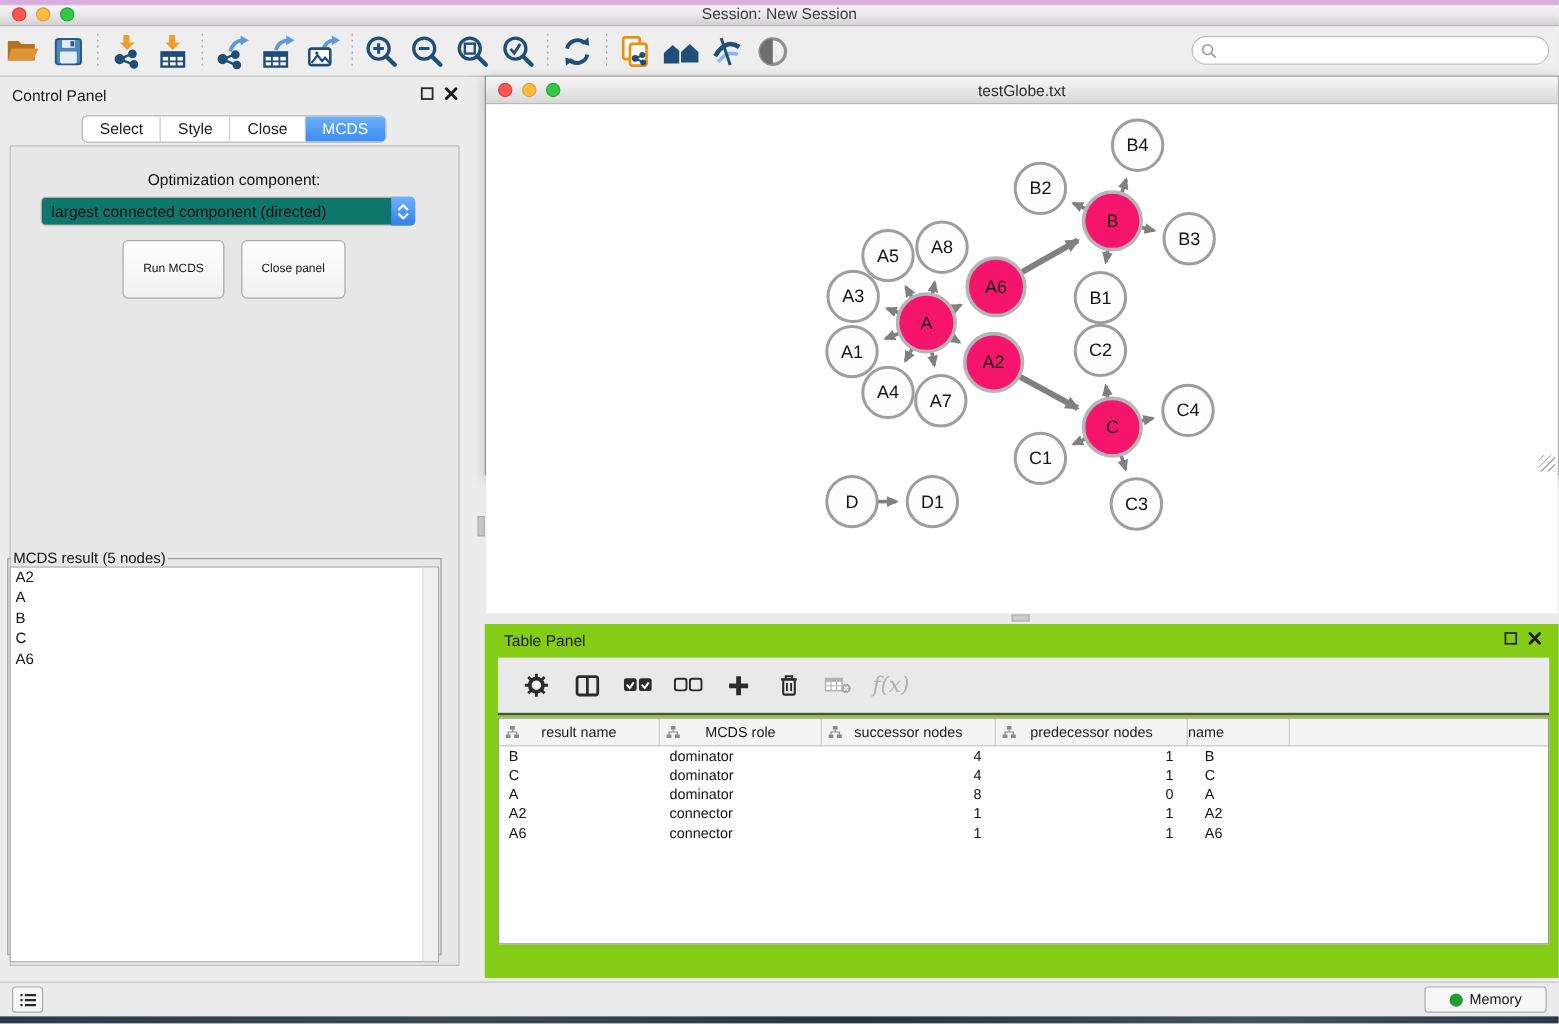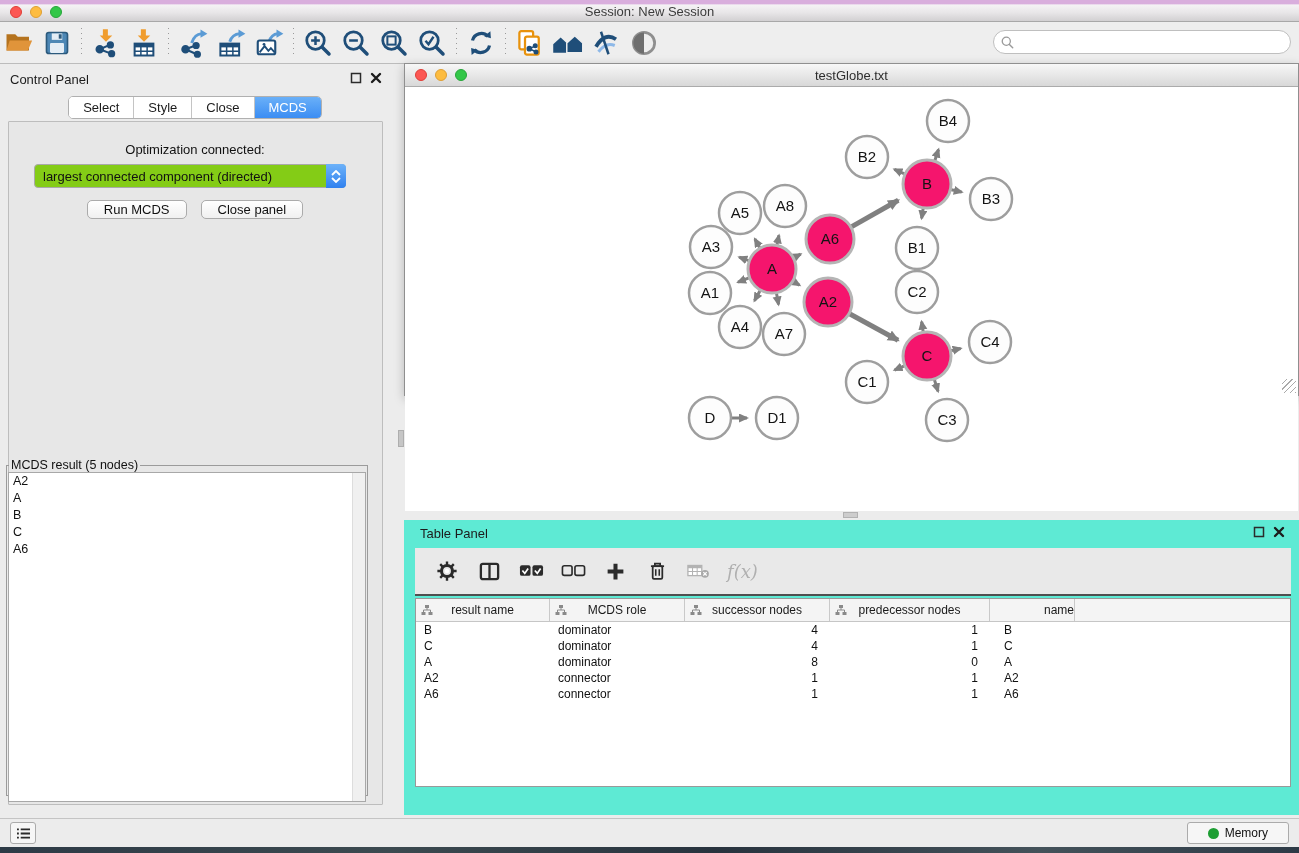--- a/index.html
+++ b/index.html
@@ -32,29 +32,29 @@
   .cp-header { position:absolute; left:10px; top:8px; font-size:13px; color:#1c1c1c; }
   .panel-btns { position:absolute; right:8px; top:8px; display:flex; gap:8px; align-items:center; }
   .cp-tabs-row { position:absolute; left:0; top:32px; width:100%; display:flex; justify-content:center; z-index:2; }
   .seg-group { display:inline-flex; border:1px solid #b0b0b0; border-radius:5px; overflow:hidden; background:#fff; }
   .seg-tab { padding:3px 14px; font-size:13px; color:#1c1c1c; background:#fff; border-right:1px solid #c4c4c4; cursor:default; }
   .seg-tab:last-child { border-right:none; }
   .seg-tab.active { background:linear-gradient(180deg,#6ab0f8 0%,#3b8df3 100%); color:#fff; }
   .cp-box { position:absolute; left:8px; top:57px; width:375px; height:684px; background:#e7e7e7;
     border:1px solid #bdbdbd; border-radius:1px; }
   .opt-label { position:absolute; left:0; width:100%; top:78px; text-align:center; font-size:13px; color:#111; }
-  .dropdown { position:absolute; left:34px; top:100px; width:312px; height:24px; background:#84cc16;
+  .dropdown { position:absolute; left:34px; top:100px; width:312px; height:24px; background:#0f766e;
     border:1px solid #a9a9a9; border-radius:4px; display:flex; align-items:center; }
   .dropdown-value { flex:1; font-size:13px; color:#111; padding-left:8px; white-space:nowrap; overflow:hidden; }
   .dropdown-spinner { width:20px; height:24px; margin-right:-1px; border-radius:0 4px 4px 0;
     background:linear-gradient(180deg,#6db2f9 0%,#3081ef 100%); display:flex; flex-direction:column;
     align-items:center; justify-content:center; gap:1px; }
   .cp-buttons { position:absolute; left:0; width:100%; top:136px; display:flex; justify-content:center; gap:14px; }
-  .btn { font-size:13px; color:#111; background:linear-gradient(180deg,#ffffff 0%,#f0f0f0 100%);
-    border:1px solid #ababab; border-radius:5px; padding:1px 16px; }
+  .btn { font-size:10px; color:#111; background:linear-gradient(180deg,#ffffff 0%,#f0f0f0 100%);
+    border:1px solid #ababab; border-radius:5px; padding:18px 16px; }
   .mcds-fieldset { position:absolute; left:6px; top:394px; width:362px; height:338px;
     border:1px solid #9b9b9b; color:#111; }
   .mcds-fieldset legend { font-size:12.5px; padding:0 2px; margin-left:2px; }
   .mcds-list { position:absolute; left:1px; top:0px; width:358px; height:330px; background:#fff;
     border:1px solid #a8a8a8; overflow:hidden; }
   .mcds-scrolltrack { position:absolute; right:0; top:0; width:13px; height:100%; background:#f0f0f0; border-left:1px solid #ddd; }
   .mcds-item { font-size:12.5px; color:#111; padding:1px 0 1px 4px; line-height:15px; }
 
   
   .net-window { position:absolute; left:404px; top:63px; width:895px; height:333px; background:#fff;
@@ -62,21 +62,21 @@
   .net-titlebar { position:absolute; left:0; top:0; width:100%; height:23px;
     background:linear-gradient(180deg,#f7f7f7 0%,#d8d8d8 100%); border-bottom:1px solid #ababab; }
   .net-title { position:absolute; left:0; right:0; top:4px; text-align:center; font-size:13px; color:#2d2d2d; }
   .net-canvas { position:absolute; left:0; top:23px; width:893px; height:424px; background:#fff; overflow:hidden; }
   .resize-grip { position:absolute; right:2px; bottom:2px; width:14px; height:14px;
     background:repeating-linear-gradient(135deg, transparent 0 3px, #aaa 3px 4px); }
   .splitter-v { position:absolute; left:398px; top:430px; width:6px; height:17px; background:#c6c6c6; border:1px solid #aeaeae; }
   .splitter-h { position:absolute; left:843px; top:512px; width:15px; height:6px; background:#cdcdcd; border:1px solid #b2b2b2; }
 
   
-  .table-panel { position:absolute; left:404px; top:520px; width:895px; height:295px; background:#5eead4; }
+  .table-panel { position:absolute; left:404px; top:520px; width:895px; height:295px; background:#84cc16; }
   .tp-header { position:absolute; left:16px; top:6px; font-size:13px; color:#1c1c1c; }
   .tp-toolbar { position:absolute; left:11px; top:28px; width:876px; height:48px; background:#e9e9e9;
     display:flex; align-items:center; gap:14px; padding-left:18px; border-bottom:2px solid #4f4f4f; }
   .tp-tool { width:28px; height:28px; display:flex; align-items:center; justify-content:center; }
   .fx-label { font-size:18px; font-family:"DejaVu Serif","Liberation Serif",serif; font-style:italic; color:#b0b0b0; }
   .data-table { position:absolute; left:11px; top:78px; width:876px; height:189px; background:#fff;
     border:1px solid #999; overflow:hidden; }
   .dt-header { display:flex; height:23px; background:#f4f4f4; border-bottom:1px solid #c6c6c6; }
   .dt-hcell { position:relative; display:flex; align-items:center; justify-content:center;
     font-size:12px; color:#1a1a1a; border-right:1px solid #c9c9c9; }
@@ -271,21 +271,21 @@
   </div>
   <div class="cp-tabs-row">
     <div class="seg-group" id="cp-tabs">
         <div class="seg-tab">Select</div>
         <div class="seg-tab">Style</div>
         <div class="seg-tab">Close</div>
         <div class="seg-tab active">MCDS</div>
       </div>
   </div>
   <div class="cp-box"></div>
-  <div class="opt-label">Optimization connected:</div>
+  <div class="opt-label">Optimization component:</div>
   <div class="dropdown">
     <div class="dropdown-value">largest connected component (directed)</div>
     <div class="dropdown-spinner">
       <svg width="10" height="6" viewBox="0 0 10 6">
           <path d="M1 5l4-4 4 4" fill="none" stroke="#fff" stroke-width="1.8"></path>
         </svg>
       <svg width="10" height="6" viewBox="0 0 10 6">
           <path d="M1 1l4 4 4-4" fill="none" stroke="#fff" stroke-width="1.8"></path>
         </svg>
     </div>
@@ -530,21 +530,21 @@
         </div>
         <div class="dt-hcell c3" style="justify-content: center; padding: 0px;">
           <svg class="hicon" width="12" height="12" viewBox="0 0 12 12">
             <rect x="4" y="1" width="4" height="3" fill="#8a8a8a"></rect>
             <rect x="0.5" y="8" width="4" height="3" fill="#8a8a8a"></rect>
             <rect x="7.5" y="8" width="4" height="3" fill="#8a8a8a"></rect>
             <path d="M6 4v2M2.5 8V6h7v2" fill="none" stroke="#8a8a8a" stroke-width="1"></path>
           </svg>
           <span>predecessor nodes</span>
         </div>
-        <div class="dt-hcell c4" style="justify-content: flex-end; padding: 0px;">
+        <div class="dt-hcell c4" style="justify-content: flex-start; padding: 0px;">
           <span>name</span>
         </div>
         <div class="dt-hcell c5" style="border-right: none;"></div>
       </div>
     <div id="dt-body">
         <div class="dt-row">
           <div class="dt-cell c0">B</div>
           <div class="dt-cell c1">dominator</div>
           <div class="dt-cell c2">4</div>
           <div class="dt-cell c3">1</div>

